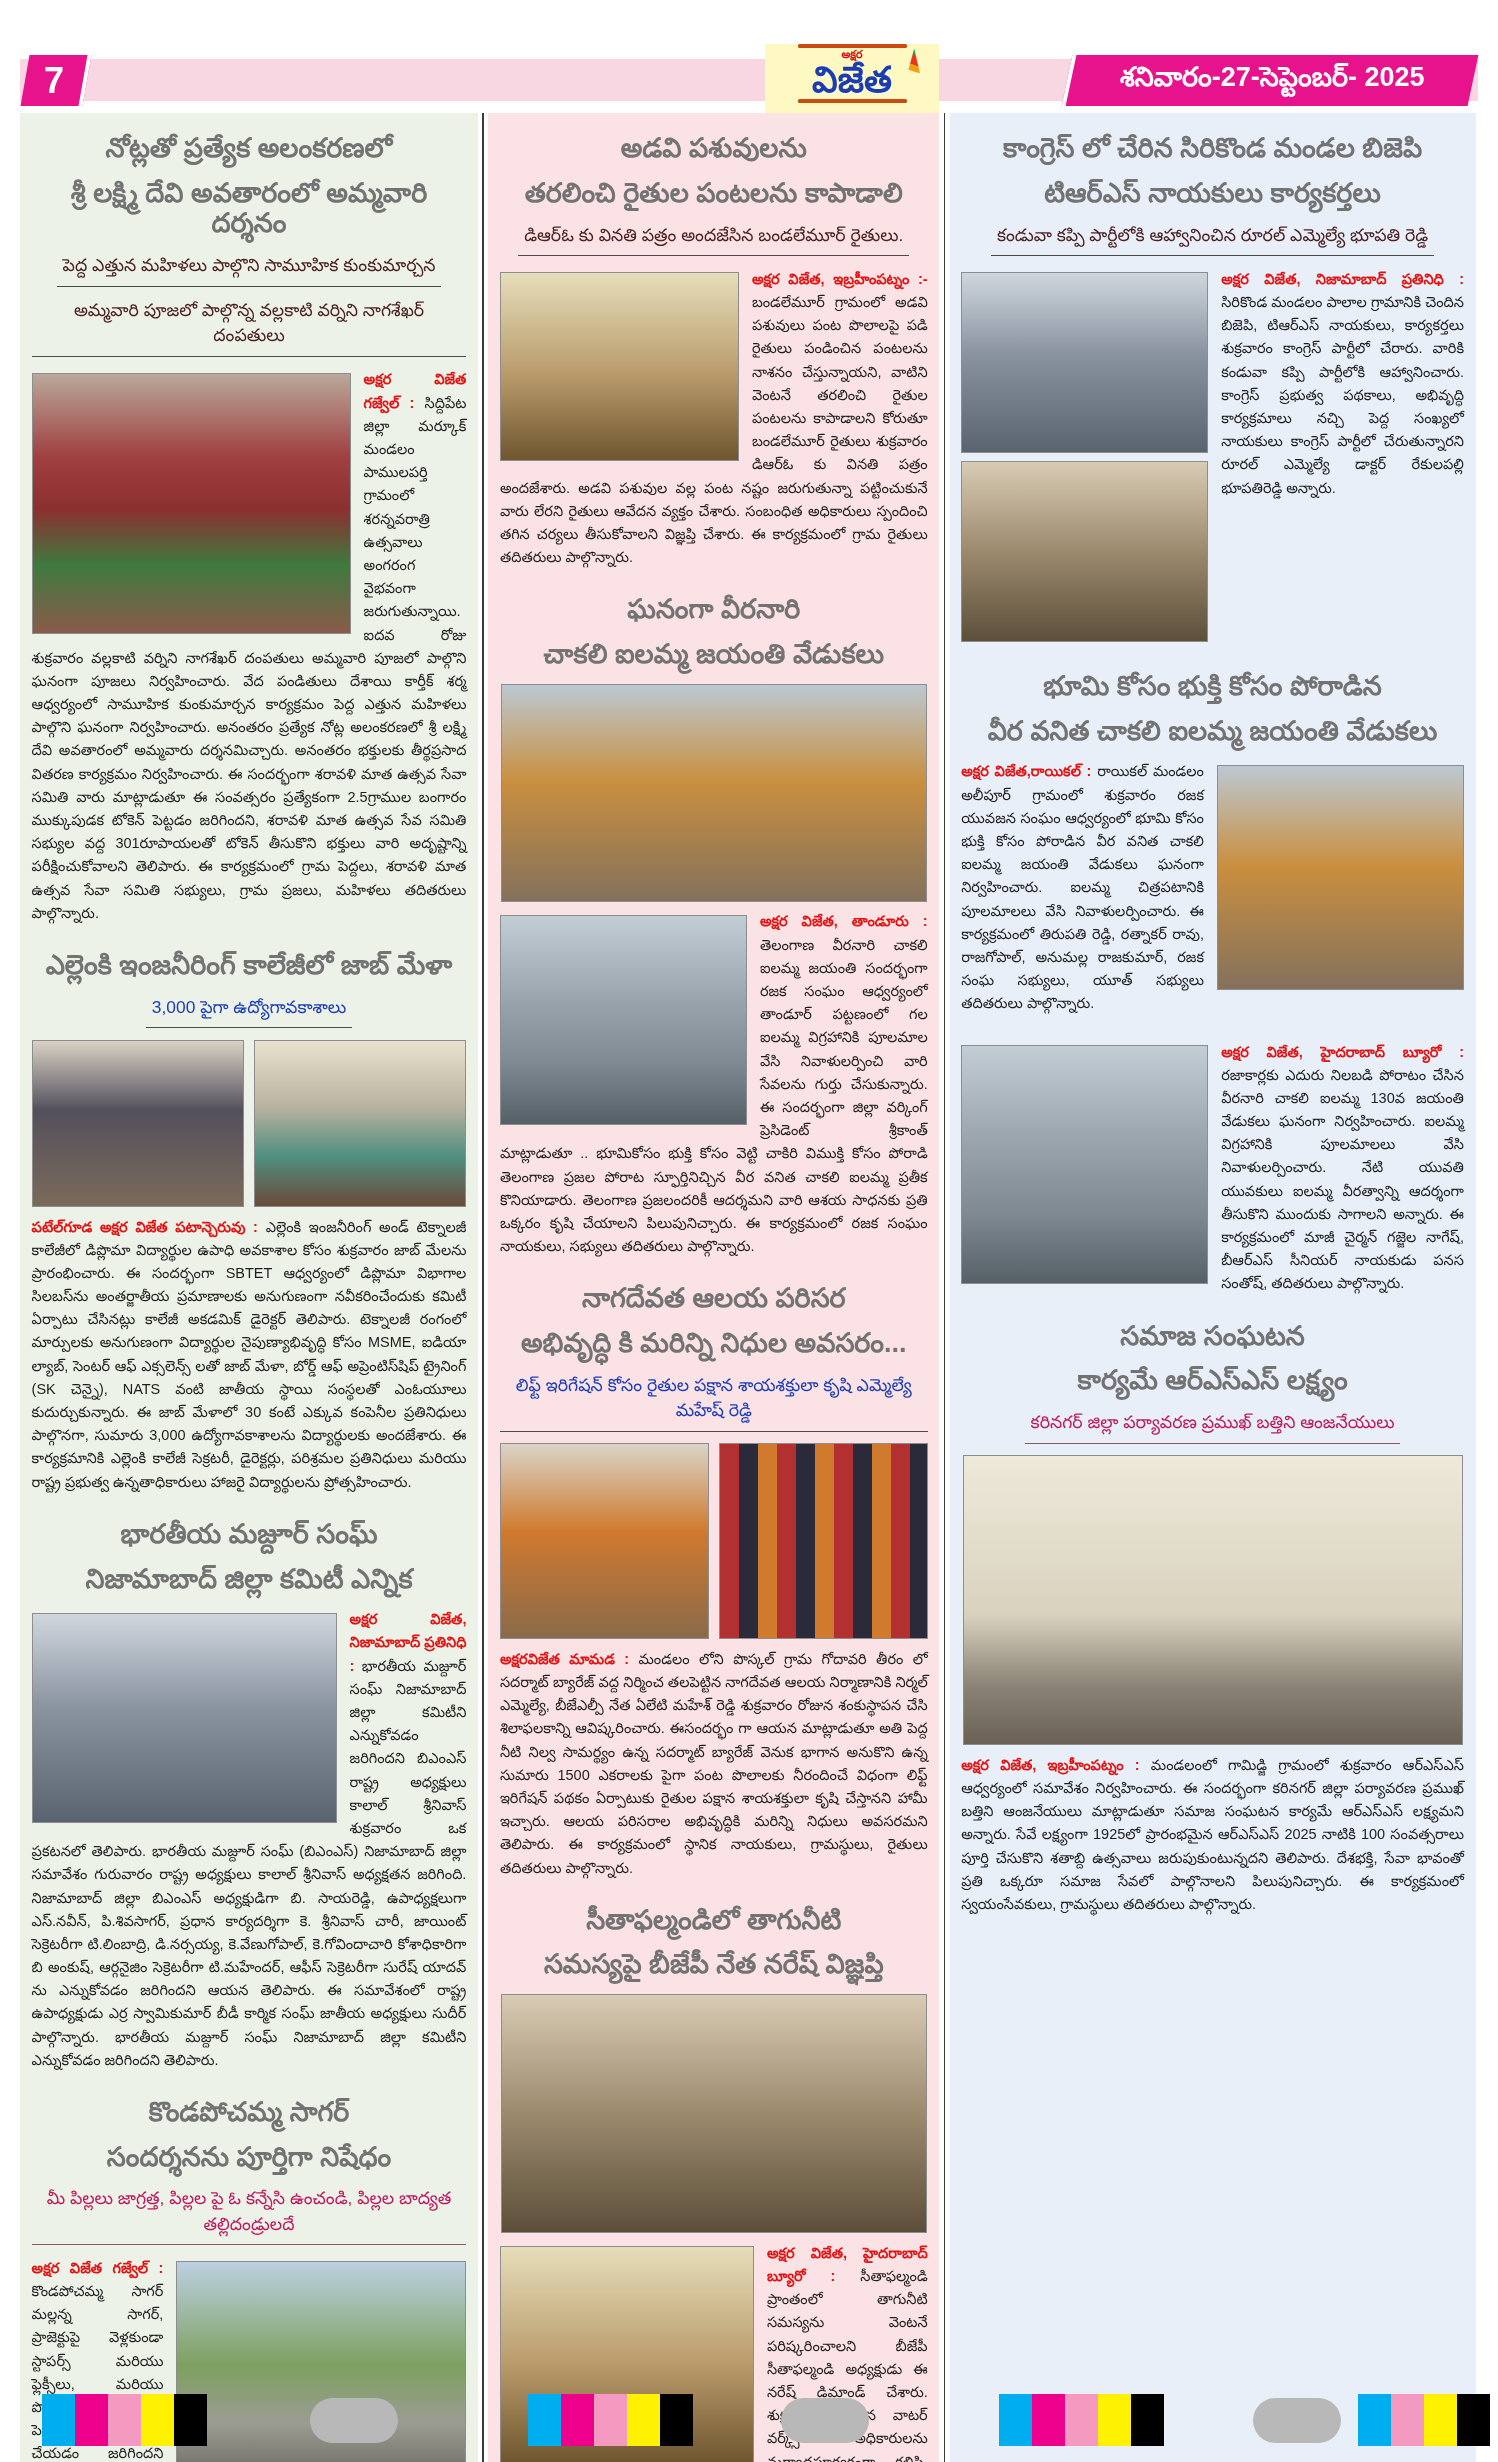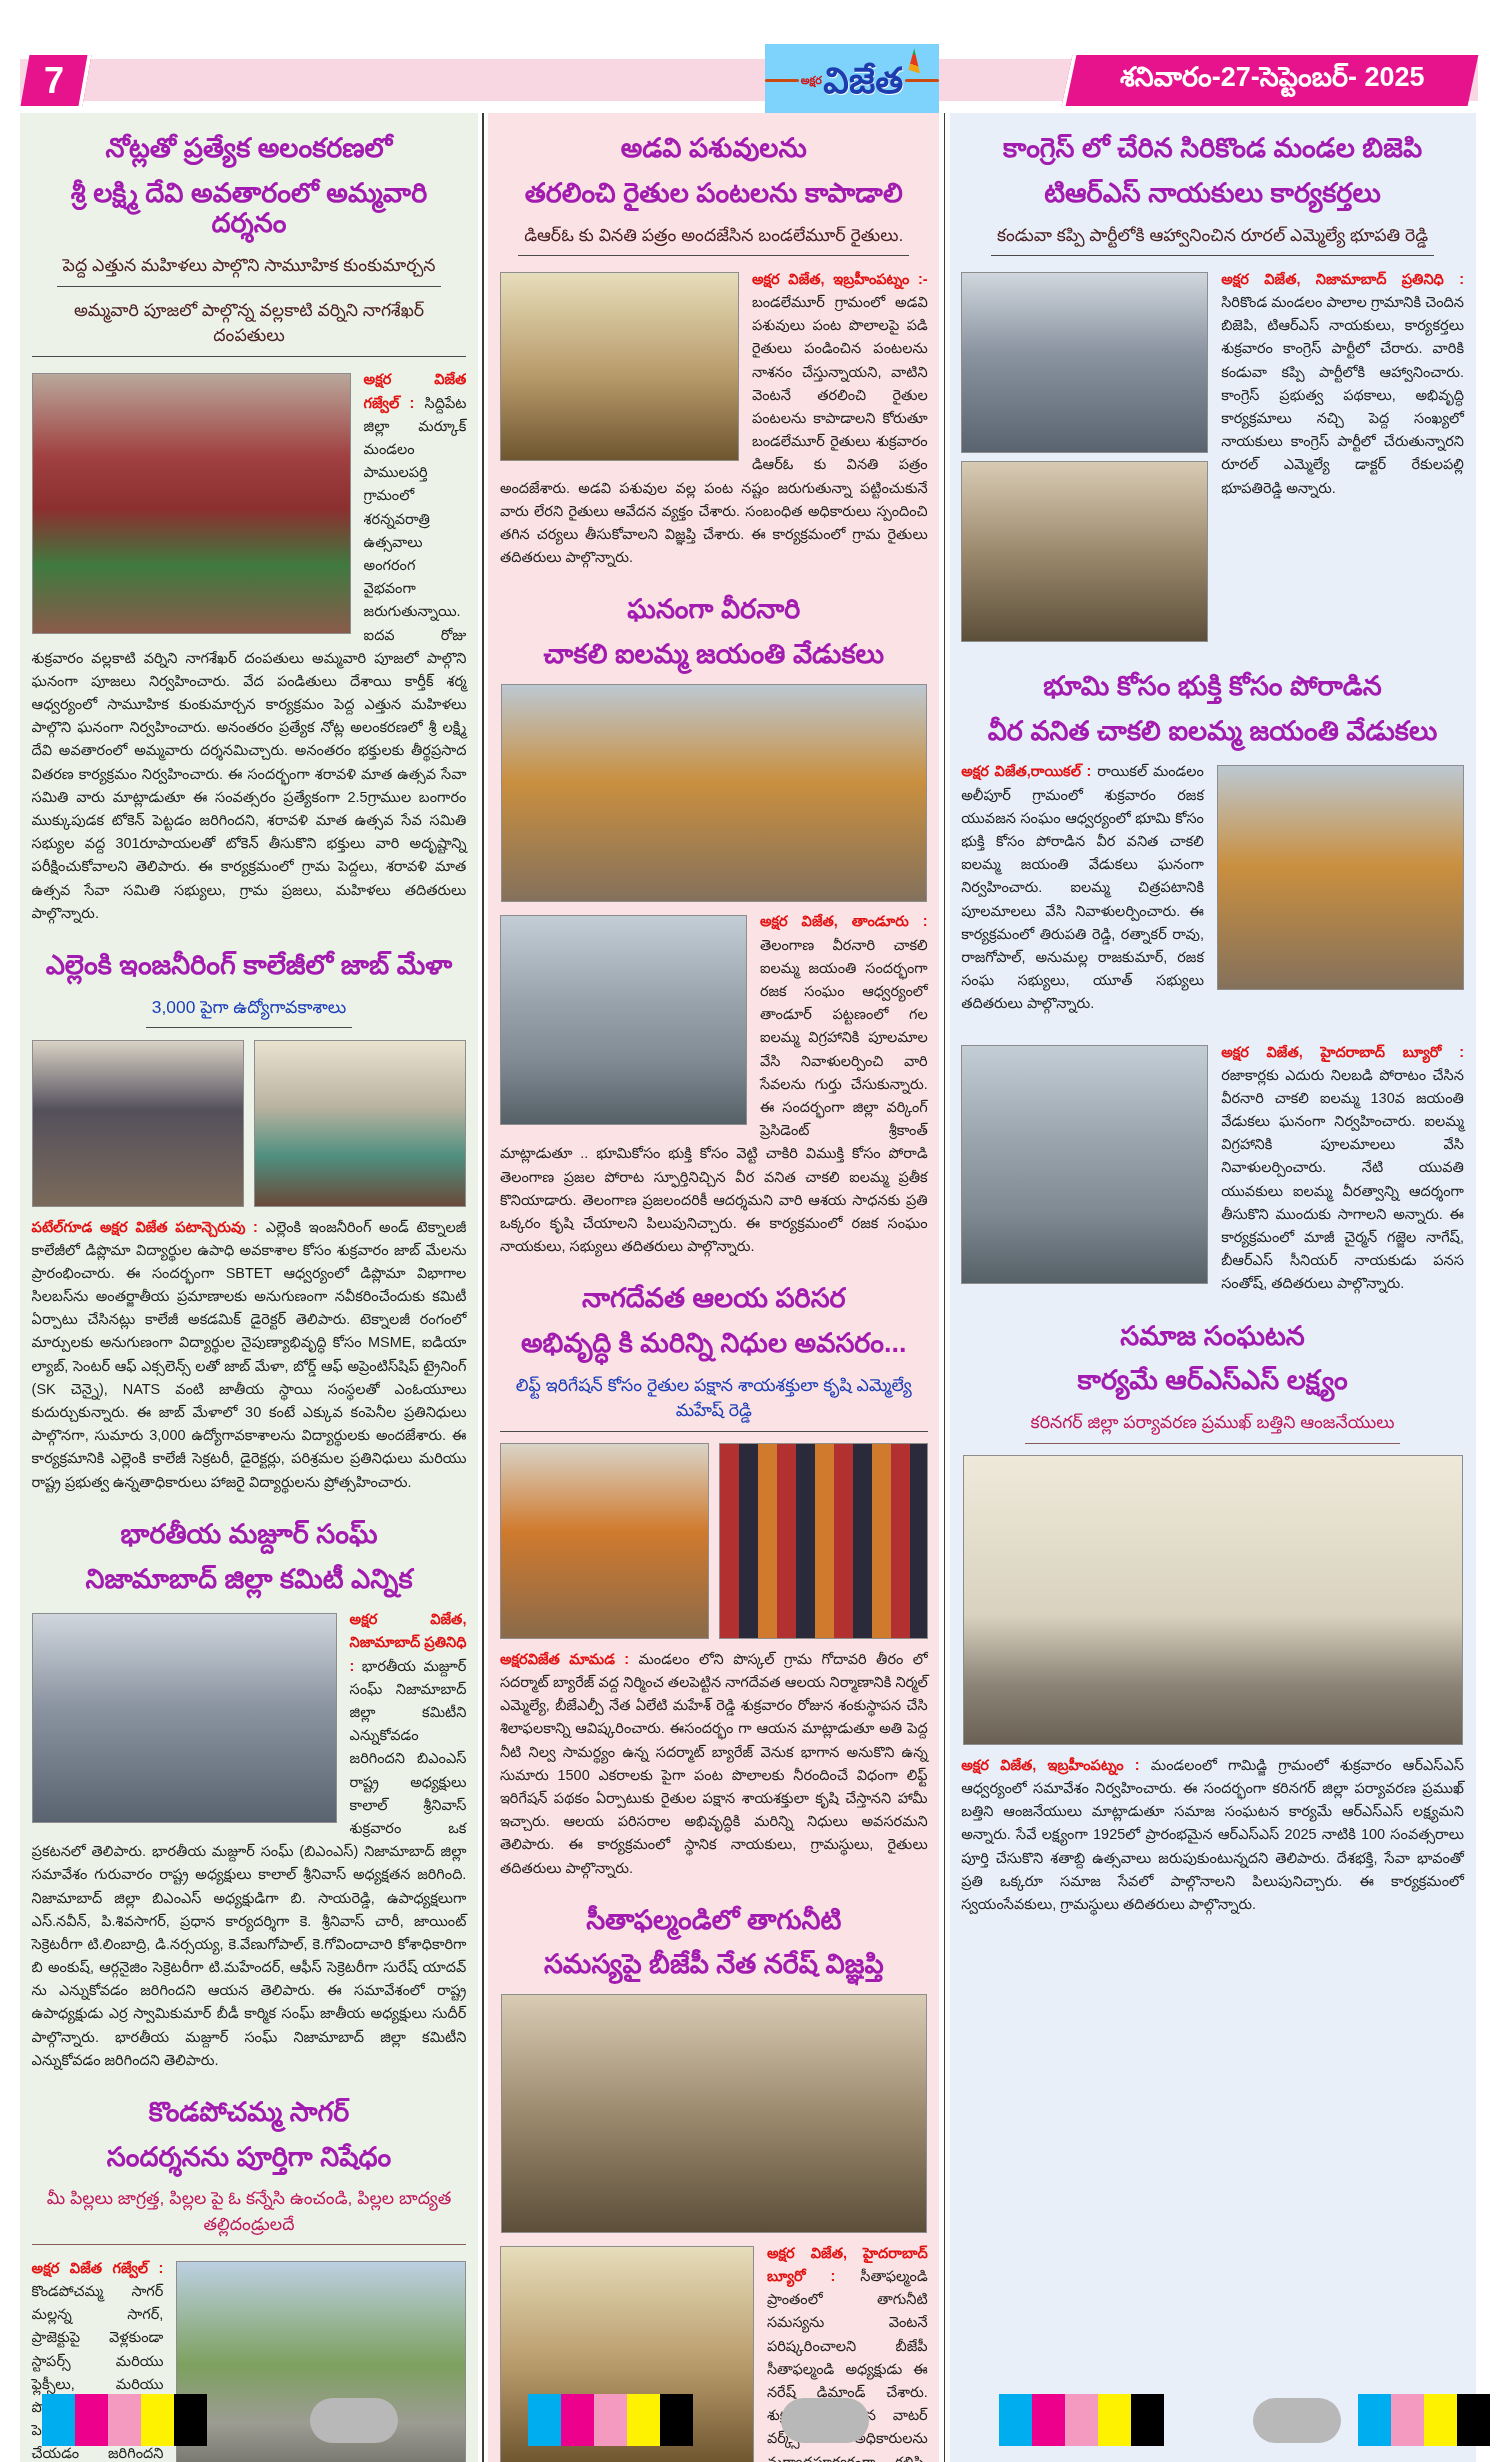--- a/index.html
+++ b/index.html
@@ -6,36 +6,36 @@
   html,body{background:#fff}
   body{font-family:"Liberation Sans","DejaVu Sans",sans-serif}
   .page{position:relative;width:1499px;min-height:2462px;background:#fff;overflow:hidden}
 
   
   .hdr-strip{position:absolute;top:59px;left:20px;width:1458px;height:42px;background:#f8d7e3}
   .hdr-left{position:absolute;left:25px;top:55px;width:62px;height:51px;background:#e6138d;transform:skewX(-10deg);display:flex;align-items:center;justify-content:center;border-right:4.4px solid #fff}
   .hdr-left span{transform:skewX(10deg);color:#fff;font-size:36px;font-weight:bold}
   .hdr-right{position:absolute;right:26px;top:55px;width:406px;height:51px;background:#e6138d;transform:skewX(-12deg);display:flex;align-items:center;justify-content:center;border-left:4.4px solid #fff}
   .hdr-right span{transform:skewX(12deg);color:#fff;font-size:27px;font-weight:bold;white-space:nowrap}
-  .masthead{position:absolute;left:765px;top:44px;width:174px;height:73px;background:#7dd3fc;display:flex;flex-direction:row;align-items:center;gap:1.5px}
+  .masthead{position:absolute;left:765px;top:44px;width:174px;height:73px;background:#fef9c3;display:flex;flex-direction:column;align-items:center;gap:1.5px}
   .masthead .tiny{width:109px;height:3.6px;background:#c94b12;border-radius:1.5px}
   .masthead .small{color:#d21111;font-size:11px;font-weight:bold;line-height:1}
   .masthead .big{color:#1d3cae;font-size:36px;font-weight:bold;line-height:1;text-shadow:0.7px 0.7px 0 #fff}
   .feather{position:absolute;right:19px;top:4.4px;width:11.6px;height:25px;background:linear-gradient(200deg,#18a04a 0 30%,#e43a1a 30% 65%,#f0a012 65% 100%);clip-path:polygon(50% 0,100% 100%,0 85%)}
 
   
   .cols{position:absolute;top:113px;left:20px;width:1458px;display:flex;align-items:stretch}
   .rule{width:1.5px;background:#3a3a3a;margin:0 4.4px}
   .col{padding:5.8px 11.6px 19px}
   .col1{width:458px;background:#edf2e9}
   .col2{width:451px;background:#fbe2e4}
   .col3{width:526px;background:#e9eff9}
 
   .article{margin:2.9px 0 25px}
-  .hl{text-align:center;font-weight:bold;color:#a21caf;margin:5.8px 0 4.4px}
+  .hl{text-align:center;font-weight:bold;color:#737373;margin:5.8px 0 4.4px}
   .hl .line{display:block;font-size:27px;line-height:1.12;margin:14.5px 0}
   .sub{text-align:center;font-size:17.4px;font-weight:normal;margin:1.5px auto 11.6px}
   .sub span{display:inline-block;border-bottom:1.5px solid #4a4a4a;padding:0 5.8px 7.3px;line-height:1.45}
   .sub-dark span{color:#4a2020}
   .sub-blue span{color:#1a3db8}
   .sub-red span{color:#be185d;border-bottom-color:#8a5a5a}
 
   .body{font-size:14.5px;line-height:1.6;text-align:justify;color:#1d1d1d;margin-top:2.9px}
   .byline{color:#e31212;font-weight:bold}
   .atext::after{content:"";display:block;clear:both}

